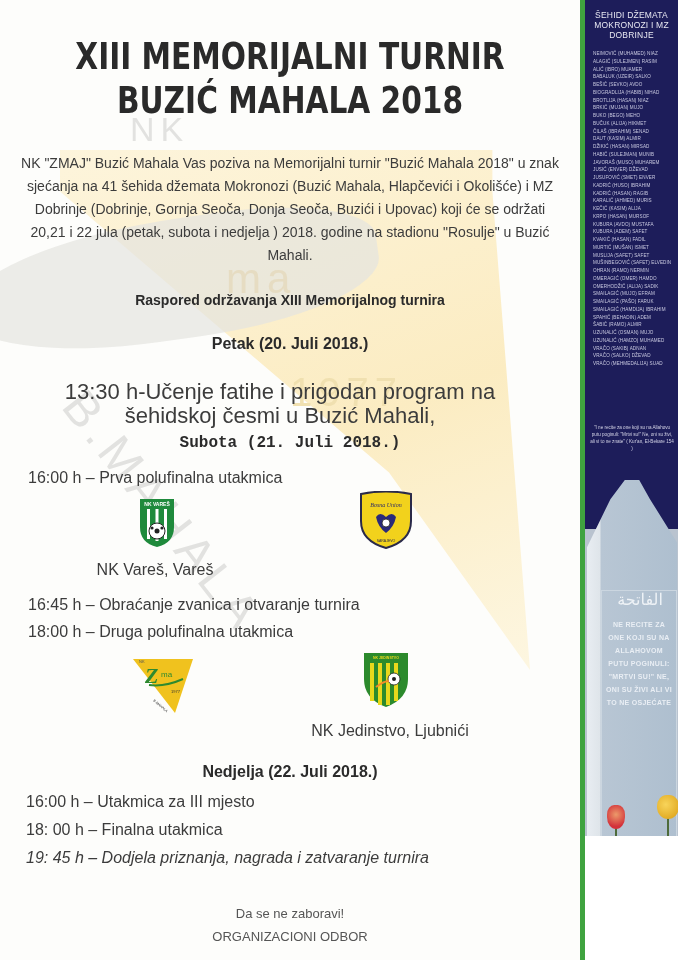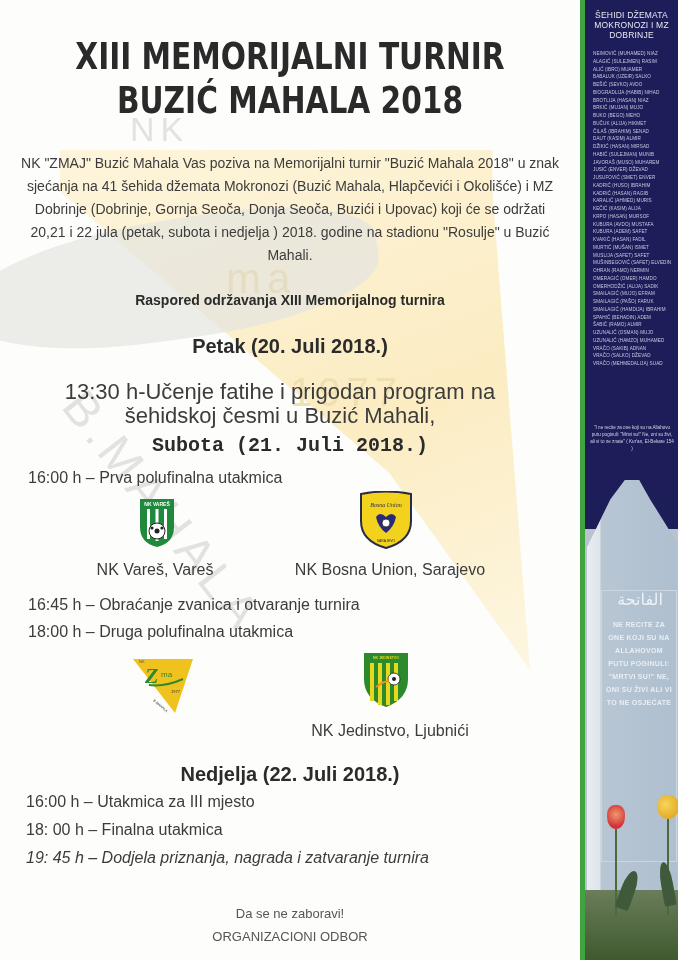--- a/index.html
+++ b/index.html
@@ -14,35 +14,35 @@
   .wm-ma{left:226px;top:255px;font-size:42px;color:#e6dcc2;}
   .wm-1977{left:290px;top:370px;font-size:40px;color:#f0e0b0;}
 
   .content{position:absolute;left:0;top:0;width:580px;height:960px;}
   .title{position:absolute;left:0;width:580px;text-align:center;font-family:"DejaVu Sans",sans-serif;font-weight:bold;color:#2a2a2a;font-size:38px;letter-spacing:0px;transform:scaleX(0.78);transform-origin:center;}
   .title.l1{top:34px;}
   .title.l2{top:78px;}
   .intro{position:absolute;left:20px;top:152px;width:540px;text-align:center;font-size:14px;line-height:23px;color:#3c3c3c;}
   .h-sched{position:absolute;left:0;width:580px;text-align:center;font-weight:bold;color:#2b2b2b;}
   .h1{top:292px;font-size:14px;}
-  .h-day{font-size:20px;}
+  .h-day{font-size:16px;}
   .d1{top:335px;}
   .d2{top:434px;font-family:Liberation Mono, monospace;}
   .d3{top:763px;}
   .line{position:absolute;font-size:16px;color:#3c3c3c;white-space:nowrap;}
   .fatiha{position:absolute;left:20px;top:380px;width:520px;text-align:center;font-size:22px;line-height:24px;color:#3c3c3c;}
   .team{position:absolute;text-align:center;font-size:16px;color:#3c3c3c;}
   .footer{position:absolute;left:0;width:580px;text-align:center;font-size:13px;color:#555;}
 
   
   .logo{position:absolute;}
 
   
   .green-strip{position:absolute;left:580px;top:0;width:5px;height:960px;background:#3fa33f;}
-  .panel{position:absolute;left:585px;top:0;width:93px;height:960px;background:#1d1d5a;overflow:hidden;}
+  .panel{position:absolute;left:585px;top:0;width:93px;height:836px;background:#1d1d5a;overflow:hidden;}
   .panel-title{position:absolute;left:0;top:10px;width:93px;text-align:center;color:#e8e8f2;font-size:8.5px;line-height:10px;letter-spacing:.2px;}
   .names{position:absolute;left:8px;top:50px;width:84px;}
   .name{color:#c9c9e0;font-size:4.6px;line-height:7.75px;white-space:nowrap;overflow:hidden;letter-spacing:.1px;}
   .quote{position:absolute;left:4px;top:424px;width:86px;text-align:center;color:#d4d4e6;font-size:4.6px;line-height:7px;}
   .monument{position:absolute;left:0;top:470px;width:93px;height:490px;}
   .sky{position:absolute;left:0;top:0;width:93px;height:490px;background:linear-gradient(#1d1d5a 0%,#1d1d5a 12%,#b9c3cf 12%);}
   .stone{position:absolute;left:2px;top:10px;width:90px;height:480px;background:linear-gradient(90deg,#e8edf2 0%,#dfe5ea 14%,#b8c6d4 16%,#aebfcf 100%);clip-path:polygon(42% 0,58% 0,70% 4%,100% 13%,100% 100%,0 100%,0 14%,26% 4%);}
   .stone-face{position:absolute;left:16px;top:120px;width:74px;height:270px;border:1px solid #cbd6e0;}
   .inscr{position:absolute;left:20px;top:130px;width:68px;text-align:center;color:#e9eef4;font-size:7px;line-height:13px;font-weight:bold;letter-spacing:.3px;}
   .arabic{position:absolute;left:30px;top:120px;width:50px;text-align:center;color:#eef2f6;font-size:16px;}
@@ -93,21 +93,20 @@
     <div class="logo" style="left:358px;top:491px;">
       <svg width="56" height="60" viewBox="0 0 56 60">
         <path d="M3 3 Q28 -2 53 3 V30 Q53 50 28 57 Q3 50 3 30 Z" fill="#f2d21c" stroke="#2a2a4a" stroke-width="2"></path>
         <text x="28" y="16" font-size="6" fill="#2a2a6a" text-anchor="middle" font-family="Liberation Serif, serif" font-style="italic">Bosna Union</text>
         <path d="M18 26 Q22 20 28 26 Q34 20 38 26 Q36 36 28 42 Q20 36 18 26 Z" fill="#2a2a7a"></path>
         <circle cx="28" cy="32" r="4" fill="#fff" stroke="#222" stroke-width=".8"></circle>
         <text x="28" y="51" font-size="3.5" fill="#2a2a4a" text-anchor="middle" font-family="Liberation Sans, sans-serif">SARAJEVO</text>
       </svg>
     </div>
     <div class="team" style="left:60px;top:561px;width:190px;">NK Vareš, Vareš</div>
-    <div class="team" style="left:275px;top:561px;width:230px;">NK Bosna Union, Sarajevo</div>
 
     <div class="line" style="left:28px;top:596px;">16:45 h – Obraćanje zvanica i otvaranje turnira</div>
     <div class="line" style="left:28px;top:623px;">18:00 h – Druga polufinalna utakmica</div>
 
     <div class="logo" style="left:131px;top:655px;">
       <svg width="64" height="60" viewBox="0 0 64 60">
         <polygon points="2,4 62,4 44,58" fill="#f0c21e"></polygon>
         <text x="8" y="8" font-size="4" fill="#555" font-family="Liberation Sans, sans-serif">NK</text>
         <text x="14" y="28" font-size="22" fill="#2f8a2f" font-weight="bold" font-family="Liberation Serif, serif" font-style="italic">Z</text>
         <text x="30" y="22" font-size="8" fill="#2f8a2f" font-family="Liberation Sans, sans-serif">ma</text>

